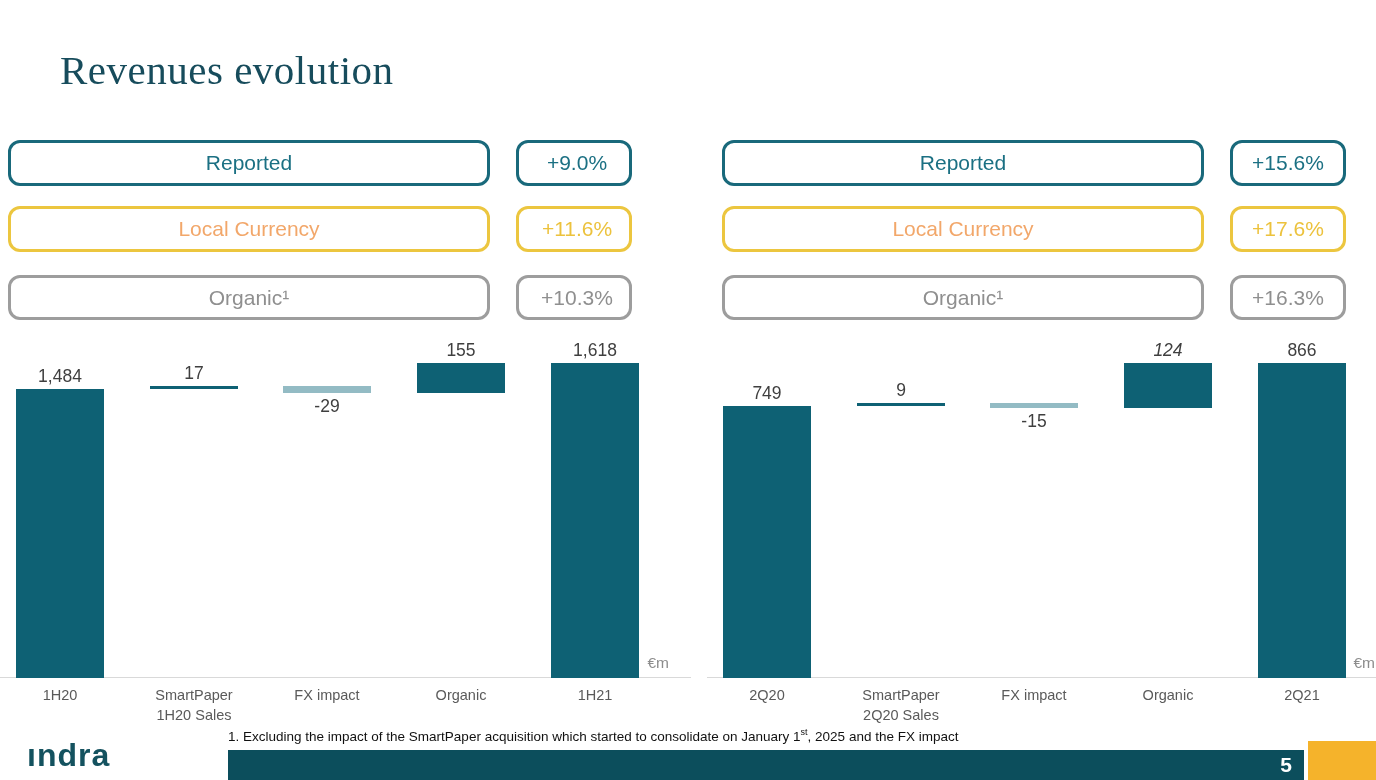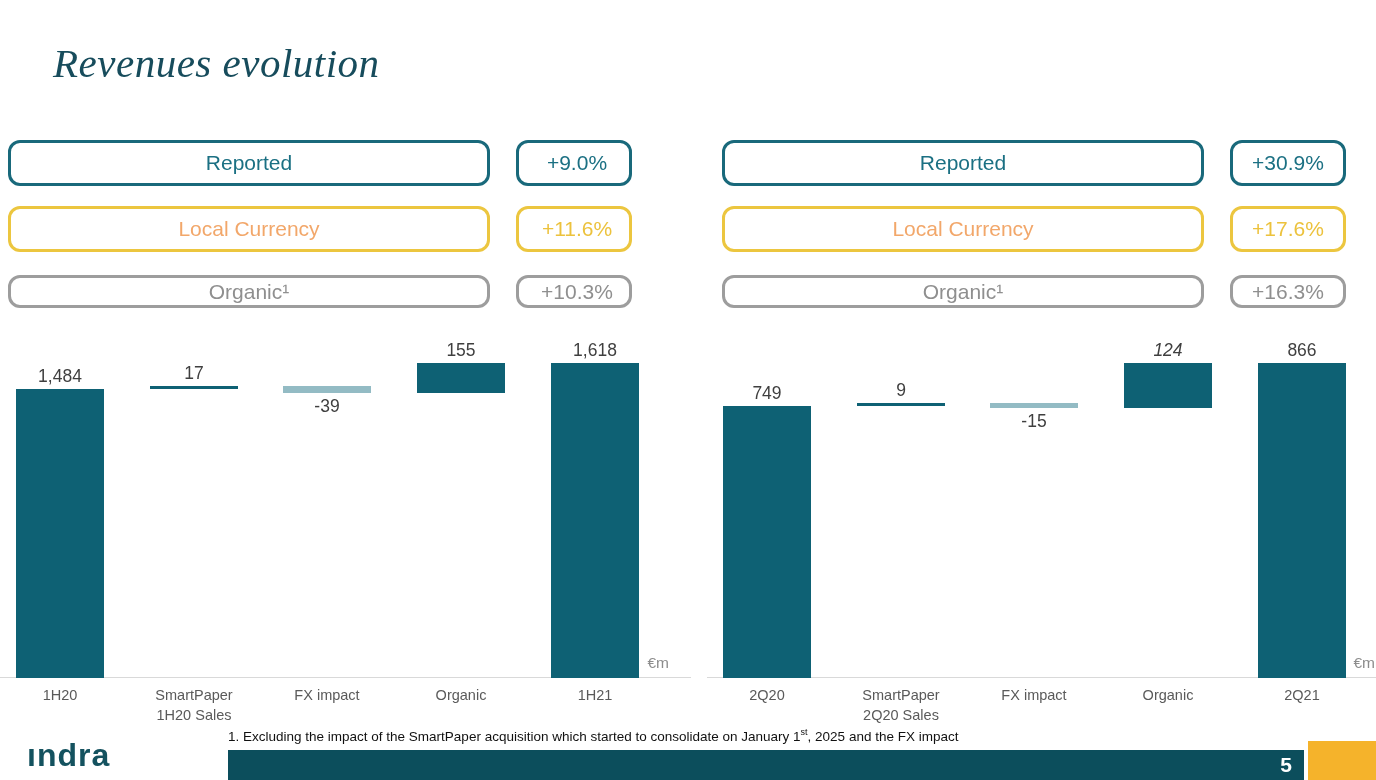--- a/index.html
+++ b/index.html
@@ -1,27 +1,27 @@
 <!DOCTYPE html>
 <html style="--title-teal: #174C5C; --subtitle-teal: #166273; --underline-yellow: #EDBF4B; --box-teal-border: #19697B; --box-teal-text: #1B7083; --box-yellow-border: #ECC63F; --box-yellow-label: #F2A76A; --box-yellow-value: #ECC23D; --box-gray-border: #9D9D9D; --box-gray-text: #8F8F8F; --bar-positive: #0E6174; --bar-negative: #93BBC4; --bar-value-text: #3F3F3F; --axis-label-text: #5A5A5A; --baseline-gray: #D9D9D9; --unit-text: #8C8C8C; --footnote-text: #111111; --footer-bar-teal: #0C4E5C; --footer-yellow: #F5B32B; --logo-teal: #14525F; --page-number-text: #FFFFFF;"><head>
 <meta charset="utf-8">
 <style>
   html,body{margin:0;padding:0;background:#fff;}
   .slide{position:relative;width:1376px;height:780px;background:#ffffff;overflow:hidden;
          font-family:"Liberation Sans",sans-serif;}
-  .title{position:absolute;left:44px;top:30px;margin:9px;font-family:"Liberation Serif",serif;
-         font-weight:400;font-size:41px;color:var(--title-teal);letter-spacing:0.5px;font-style:italic;}
+  .title{position:absolute;left:44px;top:30px;margin:16px;font-family:"Liberation Serif",serif;
+         font-weight:400;font-size:41px;color:var(--title-teal);letter-spacing:0.5px;}
   .subtitle{position:absolute;top:92px;text-align:center;}
   .s0{left:8px;width:624px;}
   .s1{left:722px;width:624px;}
   .subtitle-text{display:inline-block;font-size:26px;color:var(--subtitle-teal);
          padding:0 6px 4px 6px;border-bottom:3px solid var(--underline-yellow);}
   .box{position:absolute;box-sizing:border-box;height:46px;border-radius:12px;
        display:flex;align-items:center;justify-content:center;font-size:21px;background:#fff;}
-  .r0{top:140px;} .r1{top:206px;} .r2{top:275px;height:33px;}
+  .r0{top:140px;} .r1{top:206px;} .r2{top:275px;height:45px;}
   .lbl0{left:8px;width:482px;} .lbl1{left:722px;width:482px;}
   .val0{left:516px;width:116px;padding-left:6px;} .val1{left:1230px;width:116px;}
   .box-teal{border:3px solid var(--box-teal-border);color:var(--box-teal-text);}
   .box-yellow{border:3px solid var(--box-yellow-border);color:var(--box-yellow-label);}
   .box-yellow.as-val{color:var(--box-yellow-value);}
   .box-gray{border:3px solid var(--box-gray-border);color:var(--box-gray-text);}
   .chart{position:absolute;top:330px;height:400px;}
   .c0{left:0;width:691px;}
   .c1{left:707px;width:669px;}
   .baseline{position:absolute;left:0;right:0;top:347px;height:1px;background:var(--baseline-gray);}
@@ -52,37 +52,37 @@
 
 
   <div class="box lbl0 r0 box-teal">Reported</div>
   <div class="box val0 r0 box-teal">+9.0%</div>
   <div class="box lbl0 r1 box-yellow">Local Currency</div>
   <div class="box val0 r1 box-yellow as-val">+11.6%</div>
   <div class="box lbl0 r2 box-gray">Organic¹</div>
   <div class="box val0 r2 box-gray">+10.3%</div>
 
   <div class="box lbl1 r0 box-teal">Reported</div>
-  <div class="box val1 r0 box-teal">+30.9%</div>
+  <div class="box val1 r0 box-teal">+15.6%</div>
   <div class="box lbl1 r1 box-yellow">Local Currency</div>
   <div class="box val1 r1 box-yellow as-val">+17.6%</div>
   <div class="box lbl1 r2 box-gray">Organic¹</div>
   <div class="box val1 r2 box-gray">+16.3%</div>
 
   <div class="chart c0">
     <div class="baseline"></div>
     <div class="unit">€m</div>
   <div class="bar" style="left: 16px; top: 59.0878px; height: 288.912px; background: rgb(14, 97, 116);"></div>
       <div class="bar-label" style="left: 0px; top: 36.0878px;">1,484</div>
       <div class="cat" style="left: -15px;">1H20</div>
       <div class="bar" style="left: 150px; top: 55.7781px; height: 3.5px; background: rgb(14, 97, 116);"></div>
       <div class="bar-label" style="left: 134px; top: 32.7781px;">17</div>
       <div class="cat" style="left: 119px;">SmartPaper<br>1H20 Sales</div>
       <div class="bar" style="left: 283px; top: 55.7781px; height: 7.59271px; background: rgb(147, 187, 196);"></div>
-      <div class="bar-label" style="left: 267px; top: 66.3708px;">-39</div>
+      <div class="bar-label" style="left: 267px; top: 66.3708px;">-29</div>
       <div class="cat" style="left: 252px;">FX impact</div>
       <div class="bar" style="left: 417px; top: 33.1947px; height: 30.1761px; background: rgb(14, 97, 116);"></div>
       <div class="bar-label" style="left: 401px; top: 10.1947px;">155</div>
       <div class="cat" style="left: 386px;">Organic</div>
       <div class="bar" style="left: 551px; top: 33px; height: 315px; background: rgb(14, 97, 116);"></div>
       <div class="bar-label" style="left: 535px; top: 10px;">1,618</div>
       <div class="cat" style="left: 520px;">1H21</div>
     </div>
   <div class="chart c1">
     <div class="baseline"></div>

